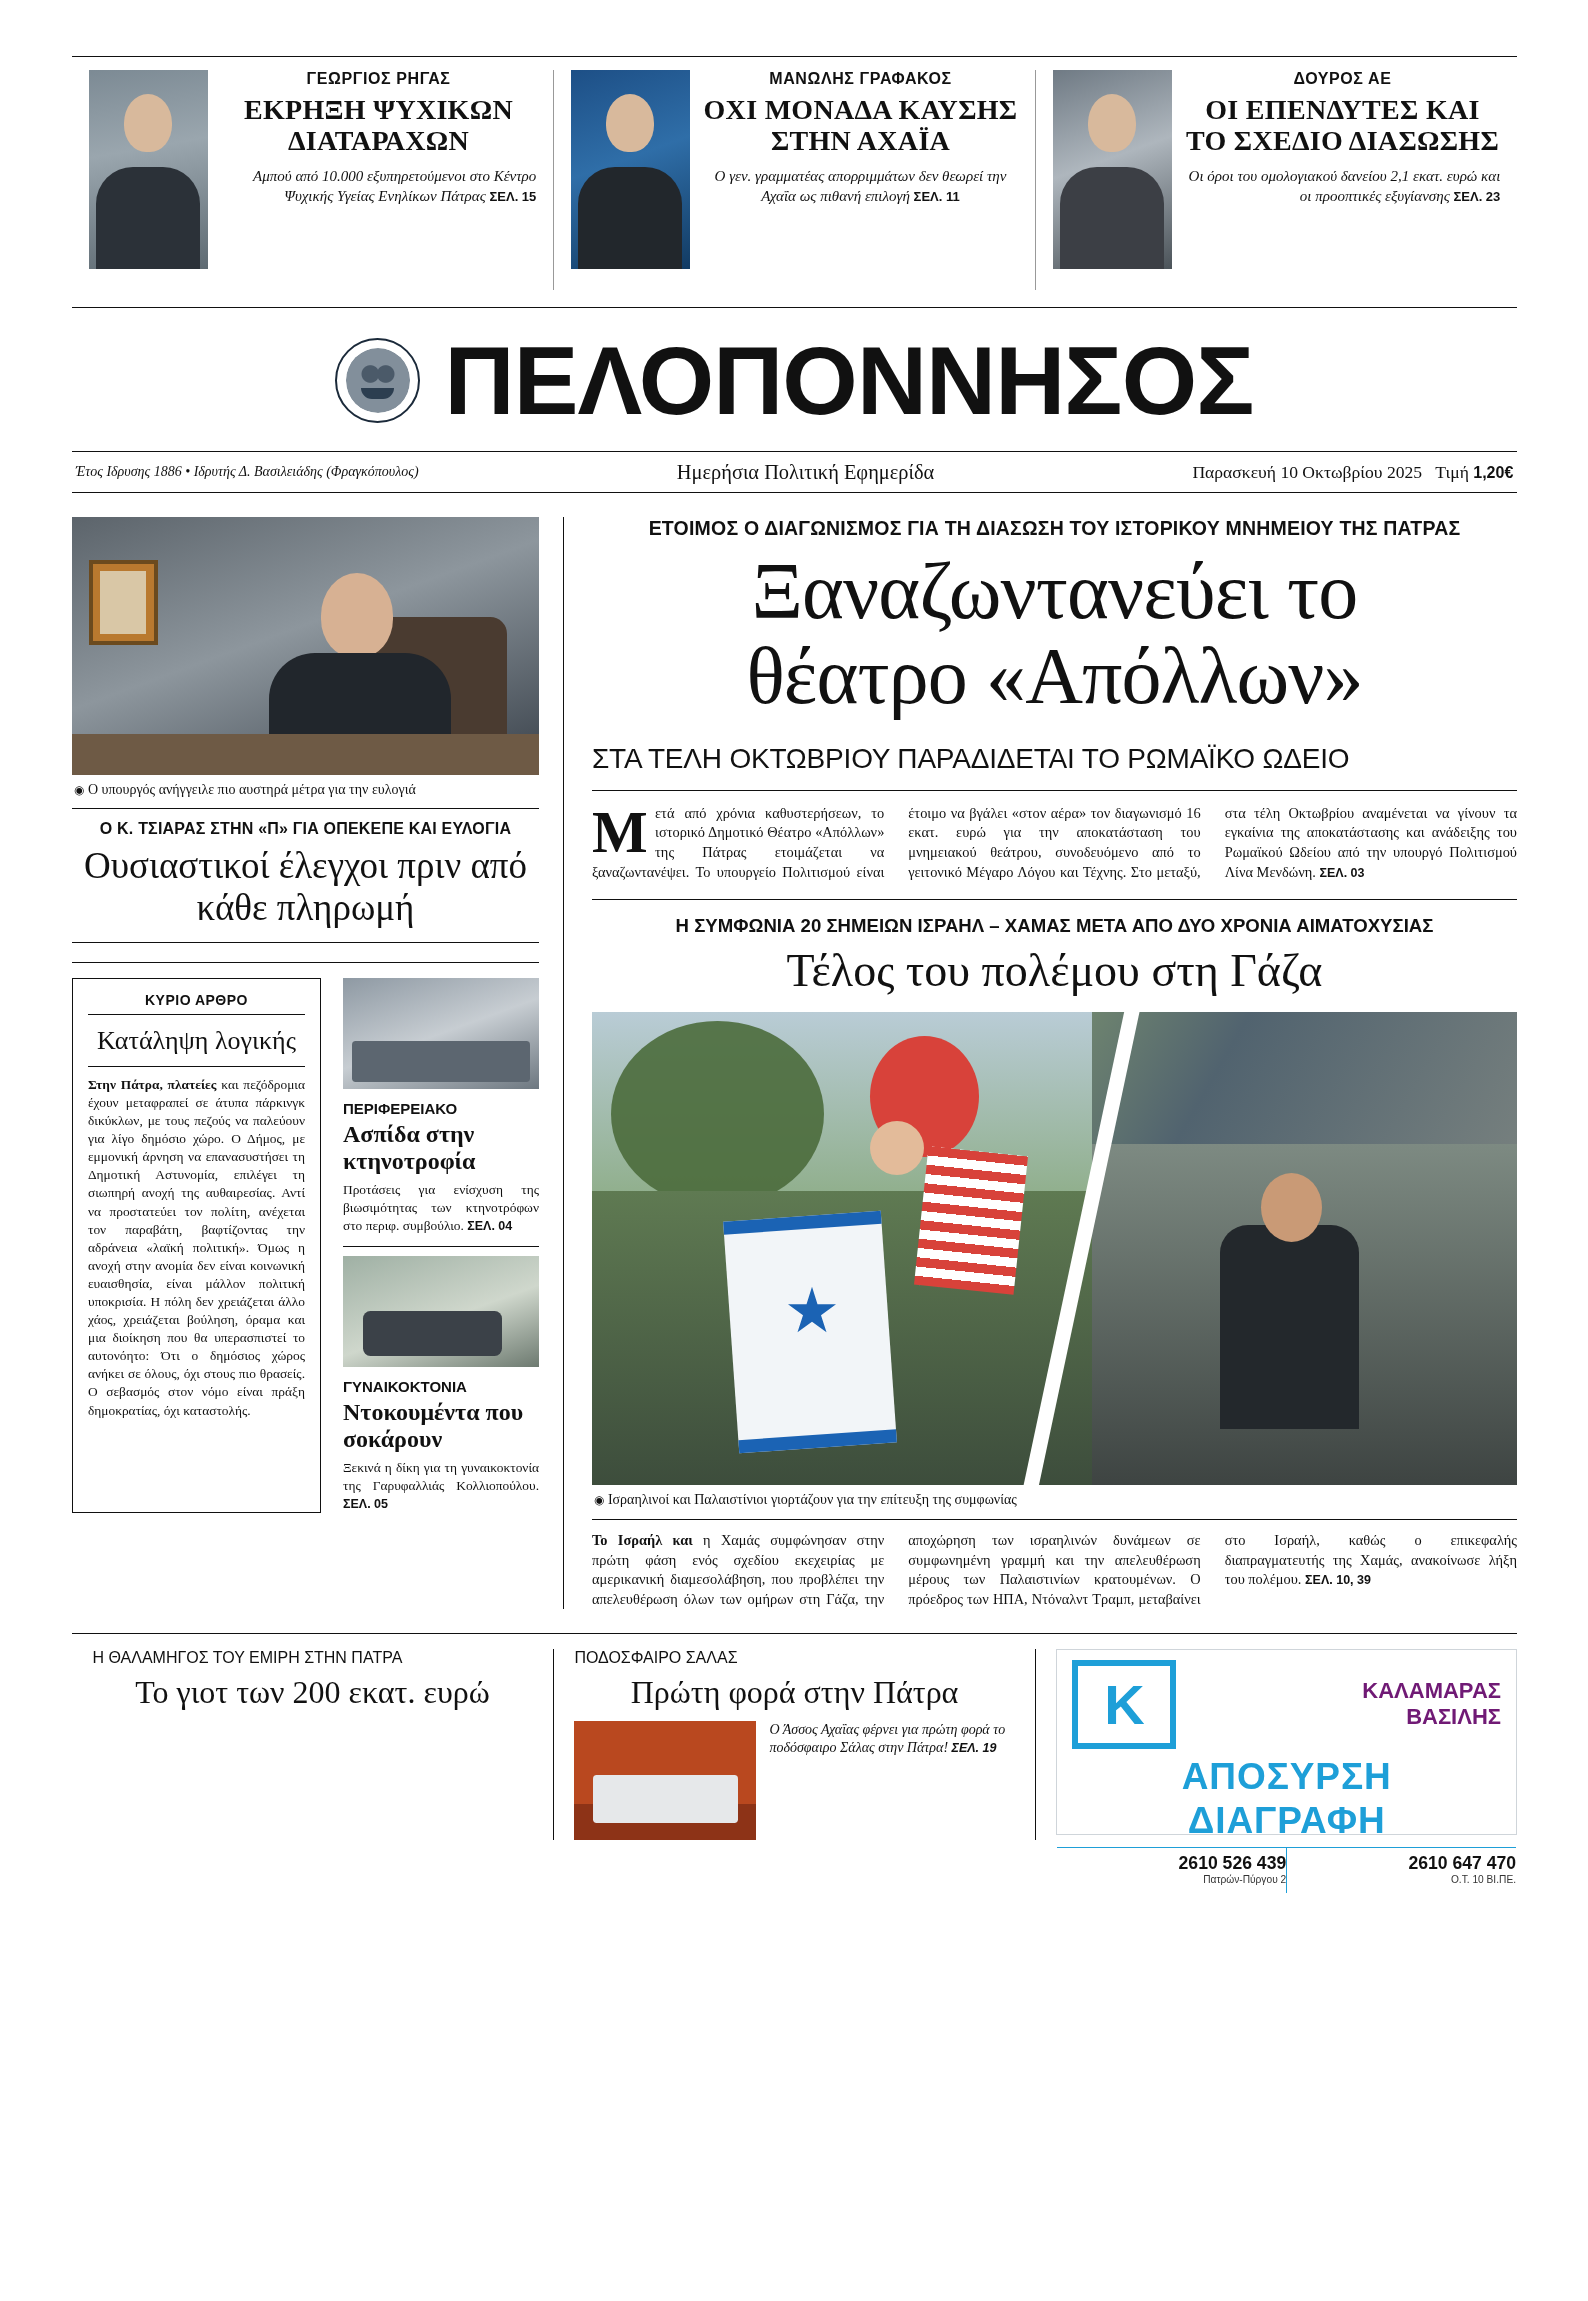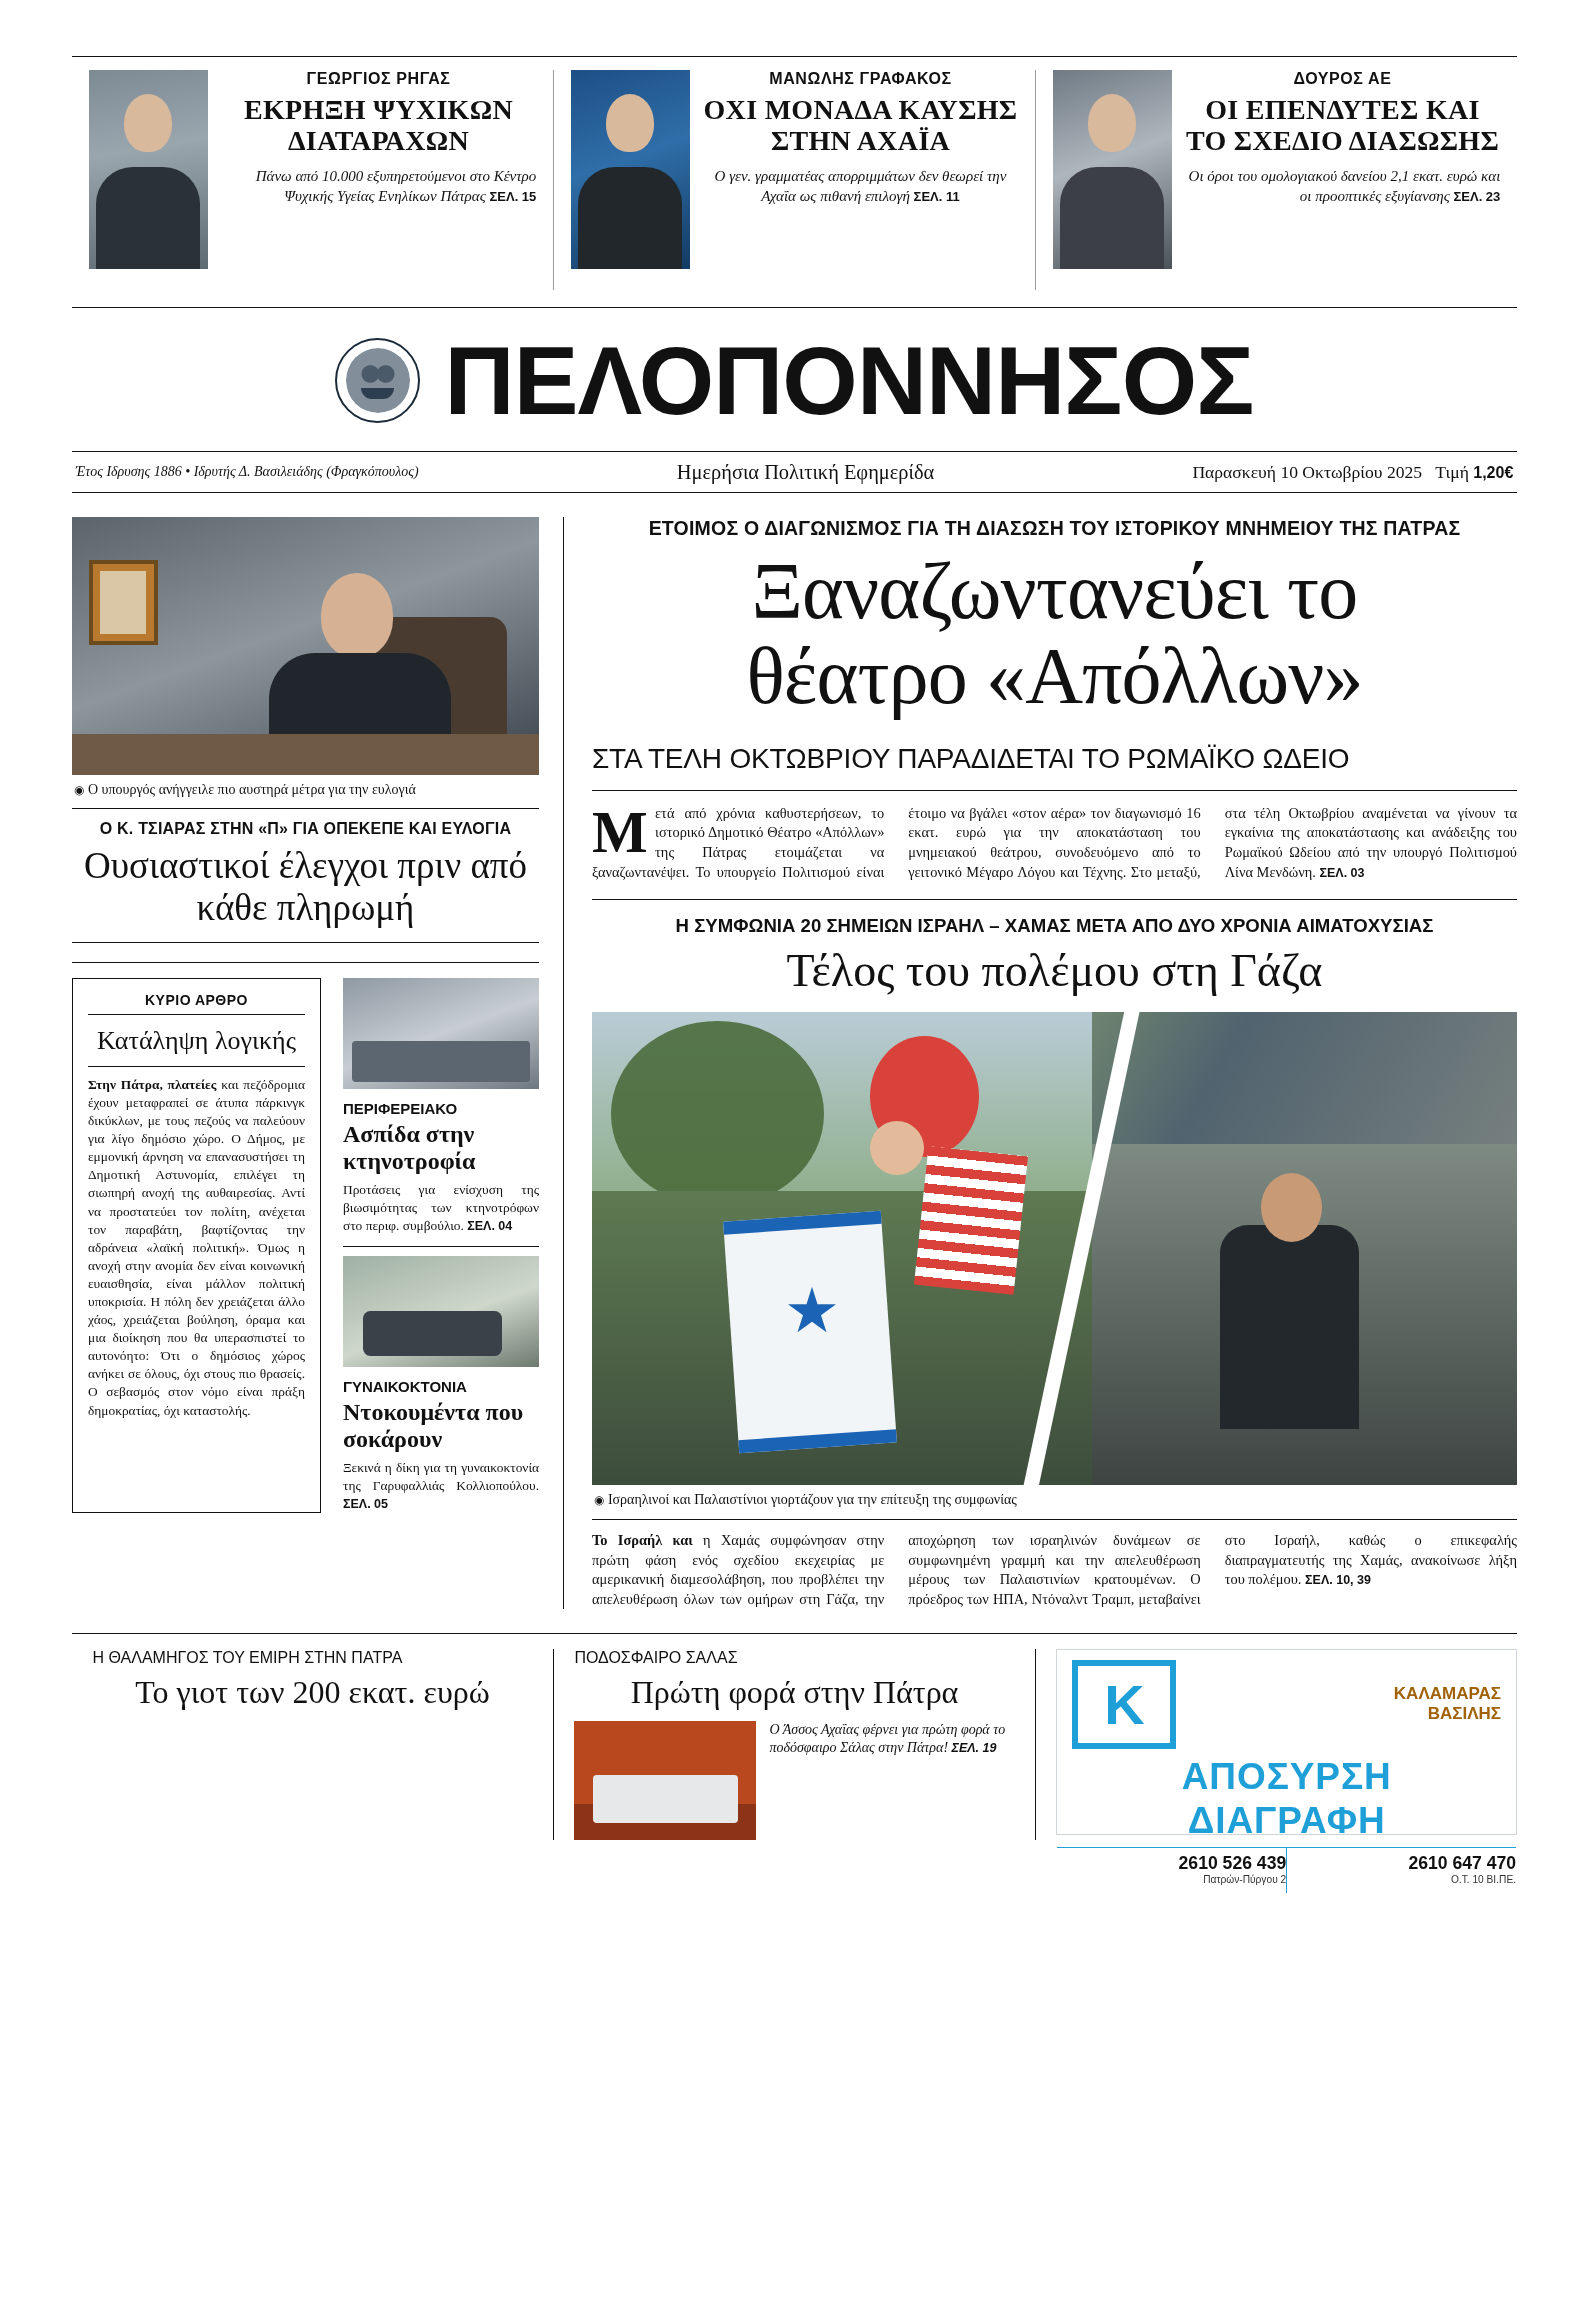--- a/index.html
+++ b/index.html
@@ -253,21 +253,21 @@
   .ad-box {
     width:100%; height:186px; background:#ffffff; border:0.9px solid #cfd5da; position:relative;
     display:flex; flex-direction:column;
   }
   .ad-top { flex:1 1 auto; display:flex; align-items:center; padding:9.3px 15px; gap:13px; }
   .ad-logo { width:104px; height:89px; flex:0 0 104px; border:6.5px solid #1e9fd8; position:relative; }
   .ad-logo:after {
     content:"K"; position:absolute; inset:0; display:flex; align-items:center; justify-content:center;
     font-family:"Liberation Sans", sans-serif; font-weight:bold; font-size:56px; color:#1e9fd8;
   }
-  .ad-name { font-family:"Liberation Sans", sans-serif; font-weight:bold; font-size:17px; color:#a16207; text-align:right; flex:1 1 auto; line-height:1.2; }
+  .ad-name { font-family:"Liberation Sans", sans-serif; font-weight:bold; font-size:22px; color:#701a75; text-align:right; flex:1 1 auto; line-height:1.2; }
   .ad-big { font-family:"Liberation Sans", sans-serif; font-weight:bold; font-size:37px; color:#1e9fd8; text-align:center; letter-spacing:0.9px; line-height:1.05; padding:0 9.3px 5.6px 9.3px;}
   .ad-phones { display:flex; border-top:0.9px solid #1e9fd8; }
   .ad-phone { flex:1 1 0; text-align:right; padding:5.6px 0 7.4px 0; font-family:"Liberation Sans", sans-serif; }
   .ad-phone + .ad-phone { border-left:0.9px solid #1e9fd8; }
   .ad-phone .num { font-weight:bold; font-size:17.6px; color:#111; }
   .ad-phone .adr { font-size:10.2px; color:#333; }
 </style>
 </head>
 <body>
 
@@ -277,21 +277,21 @@
 
     <div class="teaser t1">
       <div class="teaser-photo p1">
         <div class="head"></div>
           <div class="body"></div>
       </div>
       <div class="teaser-text">
         <div class="teaser-kicker">ΓΕΩΡΓΙΟΣ ΡΗΓΑΣ</div>
         <div class="teaser-title">ΕΚΡΗΞΗ ΨΥΧΙΚΩΝ ΔΙΑΤΑΡΑΧΩΝ</div>
         <div class="teaser-sub">
-          <span>Πάνω από 10.000 εξυπηρετούμενοι στο Κέντρο Ψυχικής Υγείας Ενηλίκων Πάτρας</span>
+          <span>Αμπού από 10.000 εξυπηρετούμενοι στο Κέντρο Ψυχικής Υγείας Ενηλίκων Πάτρας</span>
           <span class="pg">ΣΕΛ. 15</span>
         </div>
       </div>
     </div>
 
     <div class="teaser t2">
       <div class="teaser-photo p2">
         <div class="head"></div>
           <div class="body"></div>
       </div>

